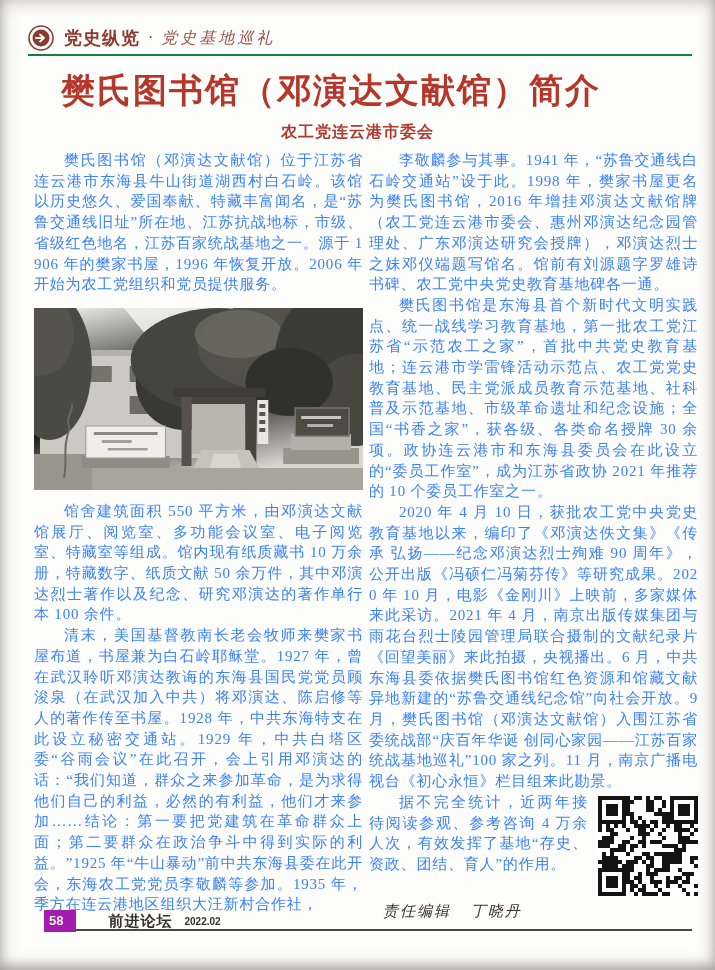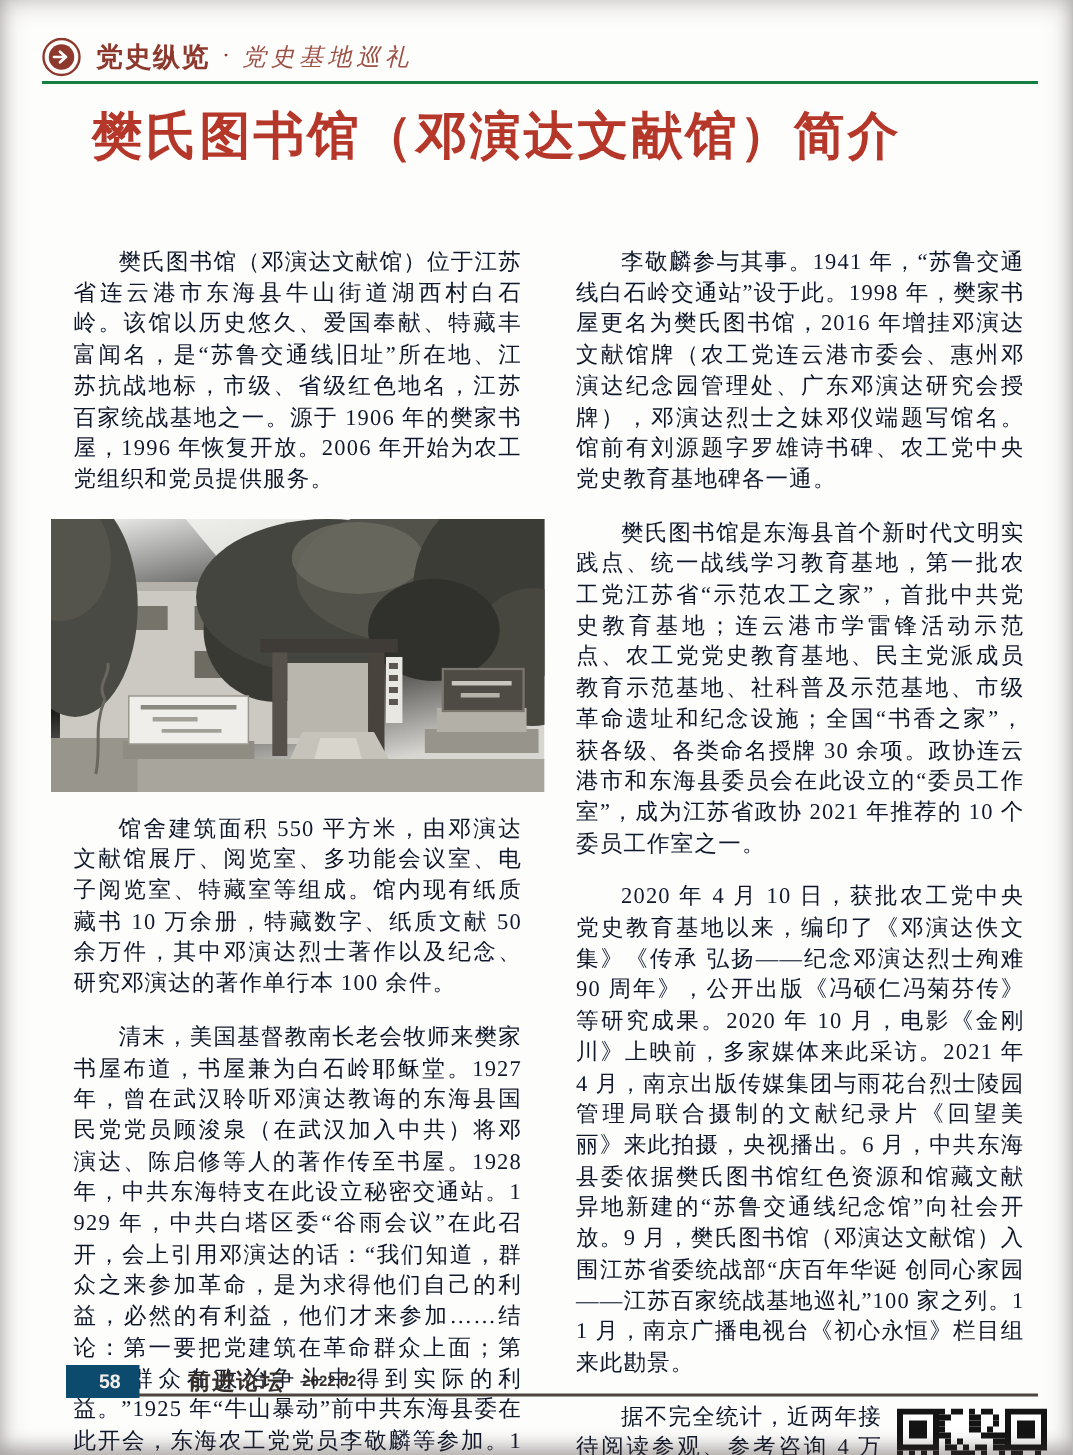--- a/index.html
+++ b/index.html
@@ -22,33 +22,33 @@
   
   .title{position:absolute;top:68px;left:0;width:662px;text-align:center;
     font-family:"Liberation Sans","DejaVu Sans",sans-serif;font-weight:bold;
     font-size:34px;color:#b5372a;letter-spacing:2px;}
   .byline{position:absolute;top:122px;left:0;width:715px;text-align:center;
     font-family:"Liberation Sans","DejaVu Sans",sans-serif;font-weight:bold;
     font-size:16px;color:#b13a2d;letter-spacing:1px;}
   
   .content{position:absolute;top:150px;left:34px;width:664px;display:flex;gap:6px;}
   .col{width:329px;flex:0 0 329px;}
-  .col p{margin:15px;font-size:15px;line-height:20.7px;color:#0f172a;
+  .col p{margin:0;font-size:15px;line-height:20.7px;color:#3b82f6;
     text-align:justify;text-indent:2em;letter-spacing:0.8px;word-break:break-all;}
   .photo{width:329px;height:182px;margin:13px 0 11px 0;display:block;}
   .qr{float:right;width:100px;height:100px;margin:4px 0 6px 10px;}
   .editor-line{clear:both;text-align:left;padding-right:30px;margin-top:8px;
     font-style:italic;font-size:15px;color:#3a2f2c;letter-spacing:2px;}
   .editor-line span{margin-left:14px;}
   
   .footer-rule{position:absolute;left:44px;width:648px;top:929px;
     border-top:2px solid #4c443f;}
   .footer{position:absolute;left:44px;top:910px;display:flex;align-items:center;}
-  .page-badge{background:#0c4a6e;color:#f4efec;font-family:"Liberation Sans",sans-serif;
-    font-weight:bold;font-size:13px;padding:3px 13px 4px 22px;}
+  .page-badge{background:#a21caf;color:#f4efec;font-family:"Liberation Sans",sans-serif;
+    font-weight:bold;font-size:13px;padding:3px 13px 4px 5px;}
   .journal-name{font-family:"Liberation Sans","DejaVu Sans",sans-serif;font-weight:bold;
     font-size:15px;color:#36302d;margin-left:32px;letter-spacing:1px;}
   .journal-issue{font-family:"Liberation Sans","DejaVu Sans",sans-serif;font-weight:bold;
     font-size:10px;color:#36302d;margin-left:12px;}
 </style>
 </head>
 <body>
 
 <div class="page">
 
@@ -57,20 +57,21 @@
       <circle cx="13" cy="13" r="12" fill="none" stroke="#8e392e" stroke-width="1.6"></circle>
       <circle cx="13" cy="13" r="8.5" fill="#8e392e"></circle>
       <path d="M8 13 h7 M12 9.5 L16 13 L12 16.5" fill="none" stroke="#ffffff" stroke-width="1.8" stroke-linecap="round" stroke-linejoin="round"></path>
     </svg>
     <span class="section-name">党史纵览</span>
     <span class="section-dot">·</span>
     <span class="section-sub">党史基地巡礼</span>
   </div>
 
   <div class="title">樊氏图书馆（邓演达文献馆）简介</div>
+  <div class="byline">农工党连云港市委会</div>
 
   <div class="content">
 
     <div class="col">
       <p>樊氏图书馆（邓演达文献馆）位于江苏省连云港市东海县牛山街道湖西村白石岭。该馆以历史悠久、爱国奉献、特藏丰富闻名，是“苏鲁交通线旧址”所在地、江苏抗战地标，市级、省级红色地名，江苏百家统战基地之一。源于 1906 年的樊家书屋，1996 年恢复开放。2006 年开始为农工党组织和党员提供服务。</p>
 
       <svg class="photo" viewBox="0 0 330 182" preserveAspectRatio="none">
         <defs>
           <linearGradient id="sky" x1="0" y1="0" x2="0.4" y2="1">
             <stop offset="0" stop-color="#fbfbf9"></stop>

